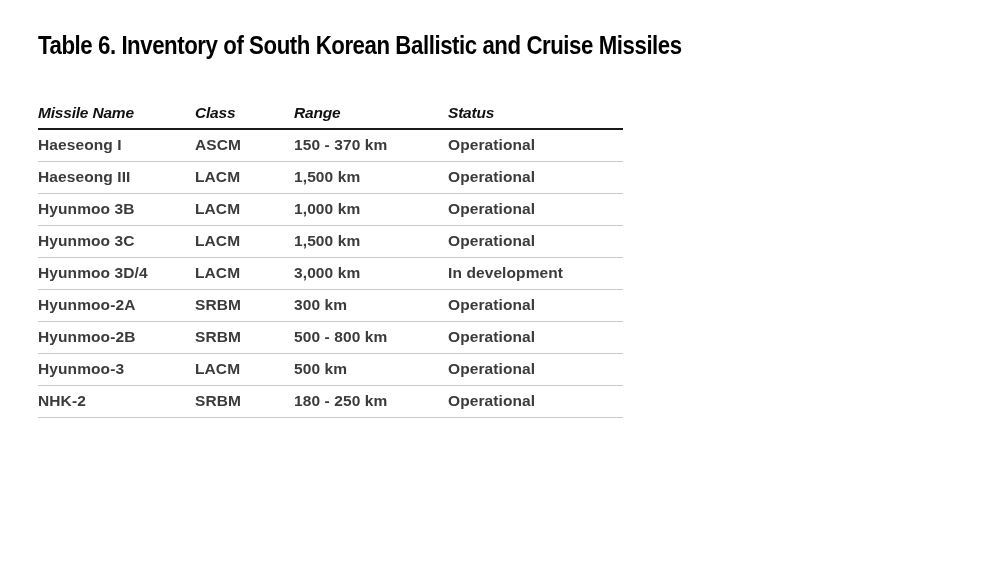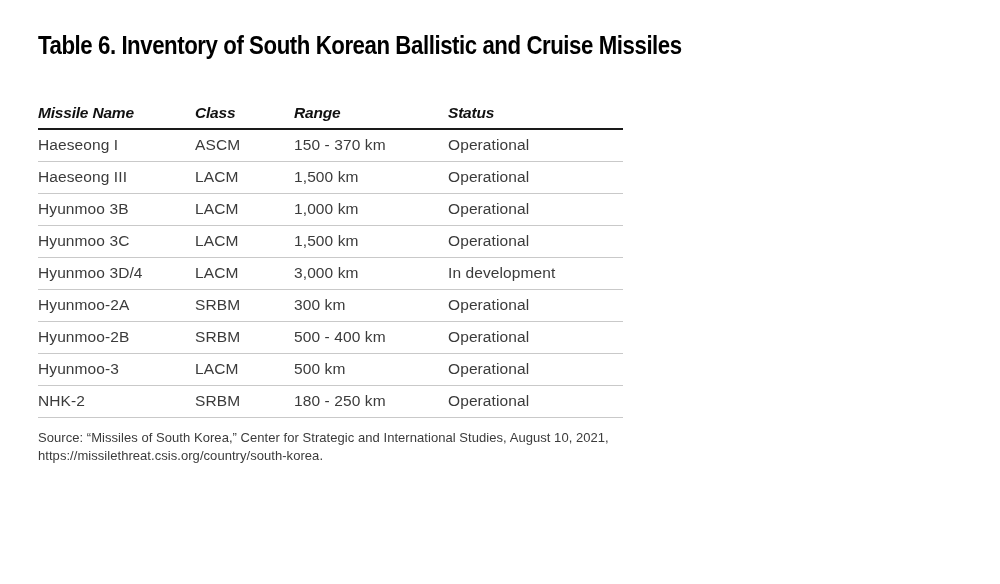--- a/index.html
+++ b/index.html
@@ -45,21 +45,21 @@
     font-size: 15.5px;
     font-weight: 700;
     color: var(--header-text);
     padding: 0 0 6px 0;
     border-bottom: 2px solid var(--header-rule);
     letter-spacing: -0.2px;
     font-style: italic;
   }
   table.missiles-table td {
     font-size: 15.5px;
-    font-weight: 400;
+    font-weight: 700;
     color: var(--body-text);
     height: 32px;
     padding: 0;
     vertical-align: middle;
     border-bottom: 1px solid var(--row-divider);
     letter-spacing: 0.1px;
   }
   .col-missile { width: 157px; }
   .col-class   { width: 99px;  }
   .col-range   { width: 154px; }
@@ -126,35 +126,31 @@
         </tr>
         <tr>
           <td>Hyunmoo-2A</td>
           <td>SRBM</td>
           <td>300 km</td>
           <td>Operational</td>
         </tr>
         <tr>
           <td>Hyunmoo-2B</td>
           <td>SRBM</td>
-          <td>500 - 400 km</td>
+          <td>500 - 800 km</td>
           <td>Operational</td>
         </tr>
         <tr>
           <td>Hyunmoo-3</td>
           <td>LACM</td>
           <td>500 km</td>
           <td>Operational</td>
         </tr>
         <tr>
           <td>NHK-2</td>
           <td>SRBM</td>
           <td>180 - 250 km</td>
           <td>Operational</td>
         </tr>
       </tbody>
   </table>
 
-  <p class="source">
-    <span>Source: “Missiles of South Korea,” Center for Strategic and International Studies, August 10, 2021,</span><br>
-    <span>https://missilethreat.csis.org/country/south-korea.</span>
-  </p>
 </div>
 
 </body></html>

